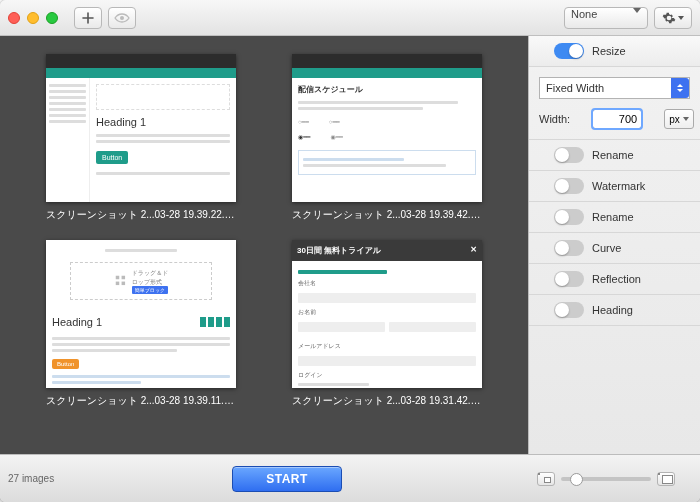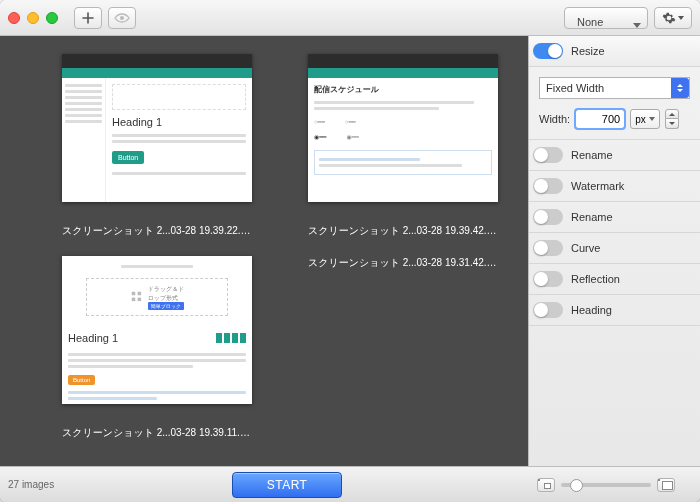--- a/index.html
+++ b/index.html
@@ -9,29 +9,29 @@
   
   .titlebar{height:36px;background:linear-gradient(#f7f7f7,#e3e3e3);border-bottom:1px solid #bfbfbf;display:flex;align-items:center;padding:0 8px;gap:6px}
   .traffic{display:flex;gap:7px;margin-right:10px}
   .tl{width:12px;height:12px;border-radius:50%}
   .tl.r{background:#ff5f57;border:1px solid #e24238}
   .tl.y{background:#ffbd2e;border:1px solid #e1a116}
   .tl.g{background:#28c940;border:1px solid #1ba125}
   .sqbtn{height:22px;min-width:28px;border:1px solid #b8b8b8;border-radius:4px;background:linear-gradient(#ffffff,#e9e9e9);display:flex;align-items:center;justify-content:center;font-size:14px;color:#555;cursor:pointer}
   .sqbtn.eye{color:#bbb}
   .spacer{flex:1}
-  .dropdown{height:22px;width:84px;border:1px solid #b8b8b8;border-radius:4px;background:linear-gradient(#ffffff,#e9e9e9);display:flex;align-items:flex-end;padding:0 12px;font-size:11px;color:#444;position:relative}
+  .dropdown{height:22px;width:84px;border:1px solid #b8b8b8;border-radius:4px;background:linear-gradient(#ffffff,#e9e9e9);display:flex;align-items:flex-start;padding:0 6px;font-size:11px;color:#444;position:relative}
   .dropdown::after{content:"";border-left:4px solid transparent;border-right:4px solid transparent;border-top:5px solid #666;position:absolute;right:6px}
   .gearbtn{height:22px;width:38px;border:1px solid #b8b8b8;border-radius:4px;background:linear-gradient(#ffffff,#e9e9e9);display:flex;align-items:center;justify-content:center;gap:2px;color:#555}
 
   
   .body{flex:1;display:flex;min-height:0}
   .gallery{flex:1;background:#4a4a4a;overflow:auto;position:relative}
   .grid{display:grid;grid-template-columns:1fr 1fr;gap:18px 24px;padding:18px 30px 18px 30px}
-  .item{display:flex;flex-direction:column;align-items:flex-end;gap:22px}
+  .item{display:flex;flex-direction:column;align-items:center;gap:6px}
   .thumb{width:190px;height:148px;background:#fff;box-shadow:0 1px 4px rgba(0,0,0,.5);position:relative;overflow:hidden}
   .cap{color:#fff;font-size:10px;max-width:190px;overflow:hidden;text-overflow:ellipsis;white-space:nowrap}
 
   
   .th-top{height:14px;background:#2c2c2c}
   .th-sub{height:10px;background:#1f9c8a}
   .th-body{padding:6px;font-size:6px;color:#888}
   .th-h1{font-size:11px;color:#333;margin:6px 0}
   .th-btn{display:inline-block;background:#1f9c8a;color:#fff;font-size:7px;padding:3px 6px;border-radius:2px}
   .th-orange{display:inline-block;background:#f0932b;color:#fff;font-size:6px;padding:2px 5px;border-radius:2px;margin-top:4px}
@@ -40,49 +40,49 @@
   .th-side .mn{flex:1;padding:6px}
   .th-line{height:3px;background:#ddd;margin:3px 0;border-radius:1px}
   .th-dash{border:1px dashed #ccc;height:38px;margin:10px auto;width:80%;display:flex;align-items:center;justify-content:center;gap:4px}
   .th-banner{background:#3a3a3a;color:#fff;font-size:8px;padding:5px;font-weight:bold}
   .th-field{height:10px;background:#eee;margin:5px 0;border-radius:1px}
   .th-lbl{font-size:6px;color:#666;margin-top:5px}
   .th-cards{display:flex;gap:2px;margin:4px 0}.th-cards span{flex:1;height:10px;background:#1f9c8a}
 
   
   .panel{width:172px;background:linear-gradient(#f2f2f2,#e8e8e8);border-left:1px solid #bcbcbc;display:flex;flex-direction:column;overflow:auto;font-size:11px}
-  .prow{display:flex;align-items:center;gap:8px;padding:7px 4px;border-bottom:1px solid #d7d7d7;color:#333}
+  .prow{display:flex;align-items:center;gap:8px;padding:7px 25px;border-bottom:1px solid #d7d7d7;color:#333}
   .prow.head{background:linear-gradient(#f9f9f9,#ececec)}
   .toggle{width:30px;height:16px;border-radius:9px;background:#ccc;position:relative;flex-shrink:0}
   .toggle::after{content:"";position:absolute;width:14px;height:14px;border-radius:50%;background:#fff;top:1px;left:1px;box-shadow:0 1px 2px rgba(0,0,0,.3)}
   .toggle.on{background:#3e8af2}
   .toggle.on::after{left:15px}
   .resize-body{padding:10px;display:flex;flex-direction:column;gap:10px;border-bottom:1px solid #d7d7d7}
   .select{height:22px;border:1px solid #b3b3b3;border-radius:0;background:#fff;display:flex;align-items:center;padding:0 6px;font-size:11px;color:#333;position:relative}
   .select .arrows{position:absolute;right:0;top:0;bottom:0;width:18px;background:#3e72f0;border-radius:0 3px 3px 0;display:flex;flex-direction:column;align-items:center;justify-content:center}
   .select .arrows::before{content:"";border-left:3px solid transparent;border-right:3px solid transparent;border-bottom:3px solid #fff;margin-bottom:2px}
   .select .arrows::after{content:"";border-left:3px solid transparent;border-right:3px solid transparent;border-top:3px solid #fff}
-  .widthrow{display:flex;align-items:center;gap:5px}
+  .widthrow{display:flex;align-items:center;gap:22px}
   .widthrow label{font-size:11px;color:#333}
   .numinput{width:50px;height:20px;border:1px solid #aaa;border-radius:3px;text-align:right;padding:0 4px;font-size:11px;background:#fff;outline:2px solid #6fa8ff;outline-offset:-1px}
   .unit{height:20px;border:1px solid #aaa;border-radius:3px;background:linear-gradient(#fff,#eee);font-size:10px;padding:0 4px;display:flex;align-items:center;position:relative}
   .unit::after{content:"";border-left:3px solid transparent;border-right:3px solid transparent;border-top:4px solid #666;margin-left:3px}
   .stepper{width:14px;display:flex;flex-direction:column}
   .stepper span{height:10px;border:1px solid #aaa;background:linear-gradient(#fff,#e4e4e4);display:flex;align-items:center;justify-content:center}
   .stepper span:first-child{border-radius:3px 3px 0 0}
   .stepper span:last-child{border-radius:0 0 3px 3px;border-top:none}
   .stepper span::before{content:"";border-left:3px solid transparent;border-right:3px solid transparent}
   .stepper span:first-child::before{border-bottom:3px solid #555}
   .stepper span:last-child::before{border-top:3px solid #555}
 
   
-  .footer{height:36px;background:linear-gradient(#f3f3f3,#dcdcdc);border-top:1px solid #bcbcbc;display:flex;align-items:center;padding:0 8px}
+  .footer{height:48px;background:linear-gradient(#f3f3f3,#dcdcdc);border-top:1px solid #bcbcbc;display:flex;align-items:center;padding:0 8px}
   .footcount{font-size:10px;color:#666}
   .startwrap{flex:1;display:flex;justify-content:center}
-  .start{width:110px;height:26px;border-radius:4px;border:1px solid #1b4db3;background:linear-gradient(#6aa7ff,#2f6ef0);color:#fff;font-size:12px;font-weight:400;letter-spacing:.5px;cursor:pointer;box-shadow:inset 0 1px 0 rgba(255,255,255,.4)}
+  .start{width:110px;height:26px;border-radius:4px;border:1px solid #1b4db3;background:linear-gradient(#6aa7ff,#2f6ef0);color:#fff;font-size:12px;font-weight:700;letter-spacing:.5px;cursor:pointer;box-shadow:inset 0 1px 0 rgba(255,255,255,.4)}
   .zoombox{width:172px;display:flex;align-items:center;gap:6px;justify-content:center}
   .zbtn{width:18px;height:14px;border:1px solid #b3b3b3;border-radius:3px;background:linear-gradient(#fff,#e6e6e6);position:relative}
   .zbtn::before,.zbtn::after{content:"";position:absolute;background:#fff;border:1px solid #888}
   .zbtn.small::before{width:5px;height:4px;top:4px;left:6px}
   .zbtn.large::before{width:9px;height:7px;top:2px;left:4px}
   .zslider{width:90px;height:4px;background:#c4c4c4;border-radius:2px;position:relative}
   .zslider::after{content:"";position:absolute;width:11px;height:11px;background:#fff;border:1px solid #999;border-radius:50%;top:-4px;left:10%}
   svg{display:block}
 </style>
 </head>
@@ -205,20 +205,38 @@
                 </div>
               <div class="th-line"></div><div class="th-line"></div><div class="th-line" style="width:70%"></div>
               <span class="th-orange">Button</span>
               <div class="th-line" style="background:#cde;margin-top:6px"></div><div class="th-line" style="background:#cde;width:50%"></div>
             </div>
           </div>
           <div class="cap">スクリーンショット 2...03-28 19.39.11.png</div>
         </div>
 
         <div class="item">
+          <div class="thumb">
+            <div class="th-banner"><span>30日間 無料トライアル</span><span style="float:right">✕</span></div>
+            <div class="th-body">
+              <div class="th-line" style="width:50%;background:#1f9c8a;height:4px"></div>
+              <div class="th-lbl">会社名</div>
+                <div class="th-field"></div>
+              <div class="th-lbl">お名前</div>
+                <div style="display:flex;gap:4px">
+                  <div class="th-field" style="flex:1"></div>
+                  <div class="th-field" style="flex:1"></div>
+                </div>
+              <div class="th-lbl">メールアドレス</div>
+                <div class="th-field"></div>
+              <div class="th-lbl">ログイン</div>
+                <div class="th-line" style="width:40%"></div>
+
+            </div>
+          </div>
           <div class="cap">スクリーンショット 2...03-28 19.31.42.png</div>
         </div>
 
       </div>
     </div>
 
     <div class="panel">
       <div class="prow head">
         <div class="toggle on"></div>
         <span>Resize</span>

